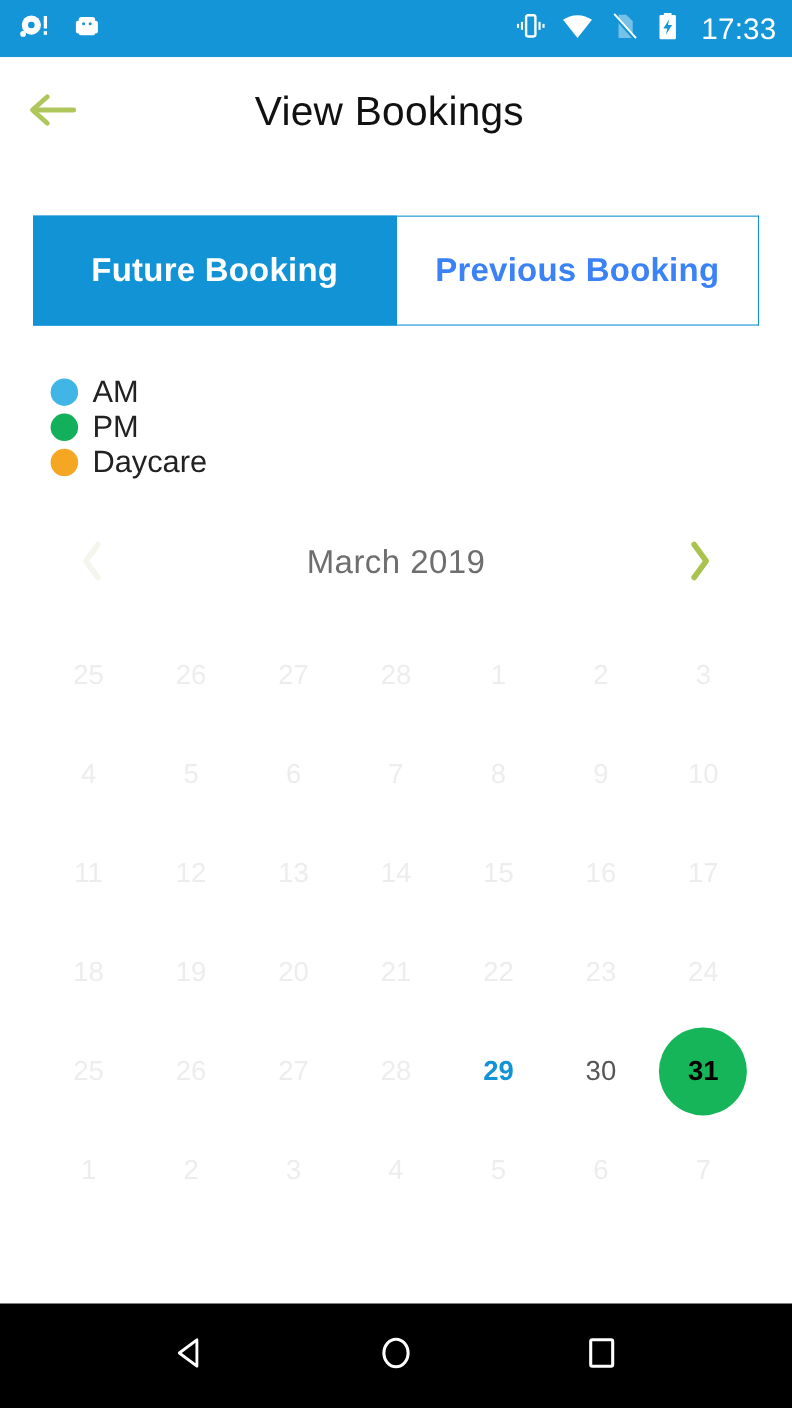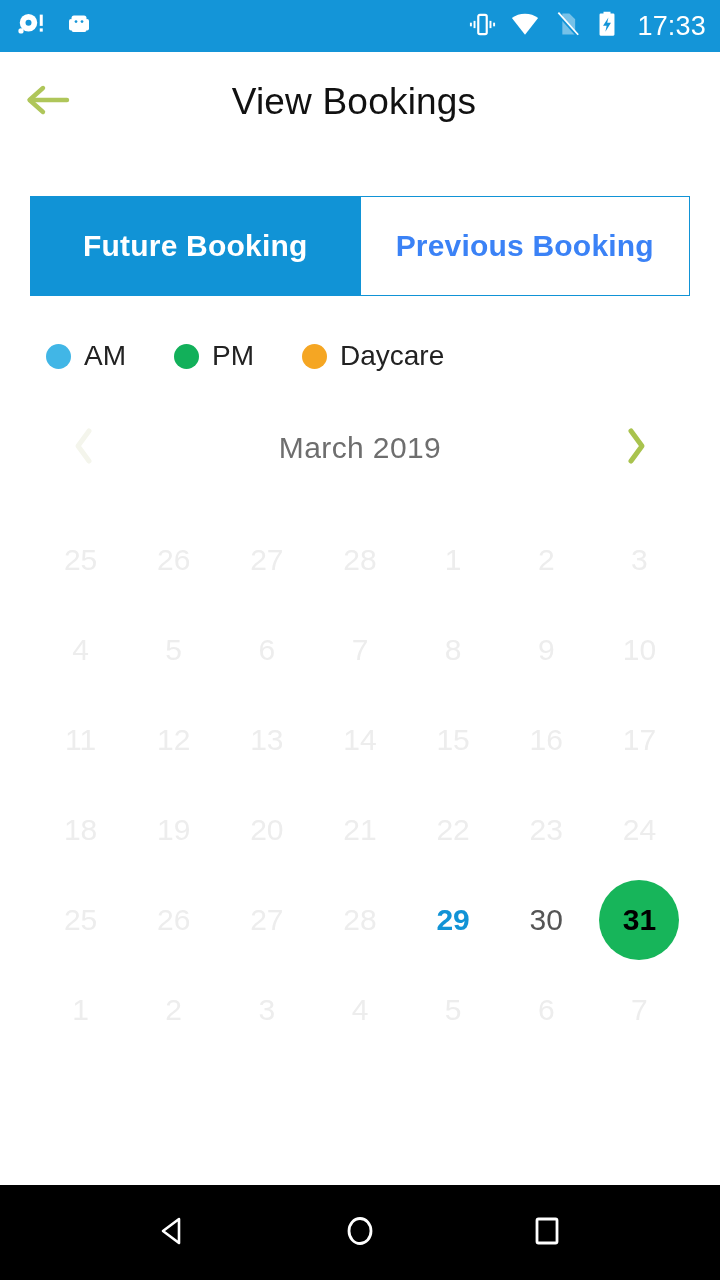--- a/index.html
+++ b/index.html
@@ -101,20 +101,21 @@
     border-left: none;
   }
 
   
   .legend {
     display: flex;
     align-items: flex-start;
     margin: 44px 0 0 0;
     padding: 0 46px 0 46px;
     box-sizing: border-box;
+    flex-direction: column;
   }
   .legend-item {
     display: flex;
     align-items: center;
     margin-right: 48px;
   }
   .legend-item:last-child { margin-right: 0; }
   .legend-dot {
     width: 25px;
     height: 25px;
@@ -173,23 +174,23 @@
   .cal-grid {
     margin-top: 34px;
   }
   .week {
     display: grid;
     grid-template-columns: repeat(7, 1fr);
     height: 90px;
   }
   .day {
     display: flex;
-    align-items: flex-end;
-    justify-content: center;
-    font-size: 30px;
+    align-items: flex-start;
+    justify-content: center;
+    font-size: 25px;
     cursor: pointer;
   }
   .day .inner {
     width: 80px;
     height: 80px;
     border-radius: 50%;
     display: flex;
     align-items: center;
     justify-content: center;
   }

